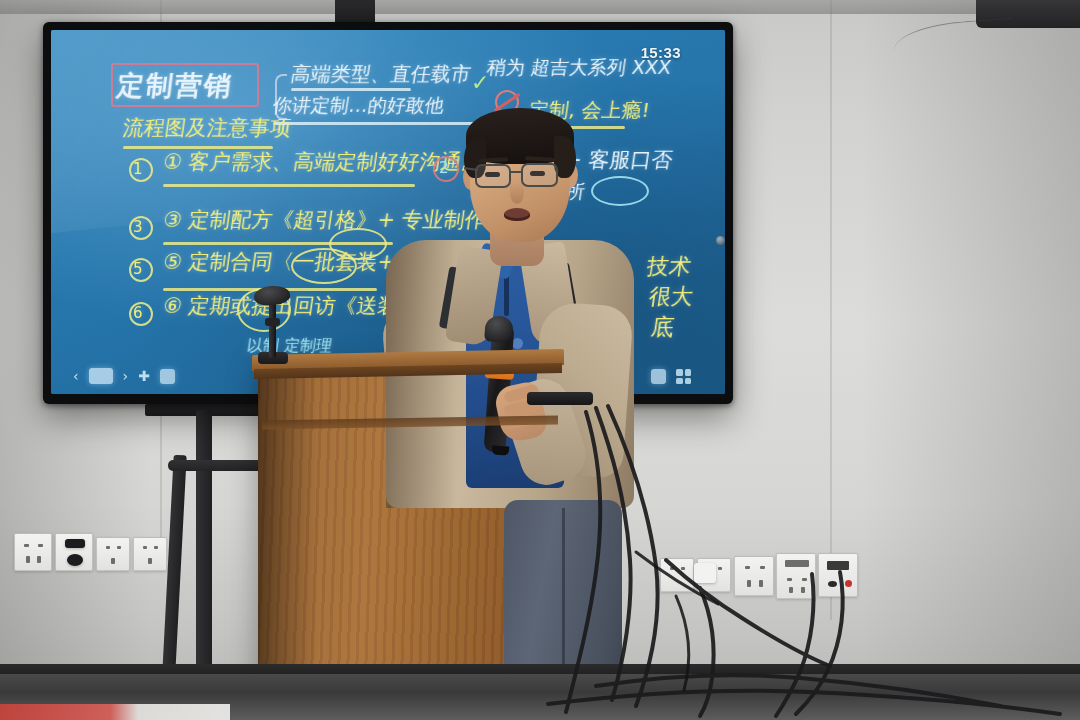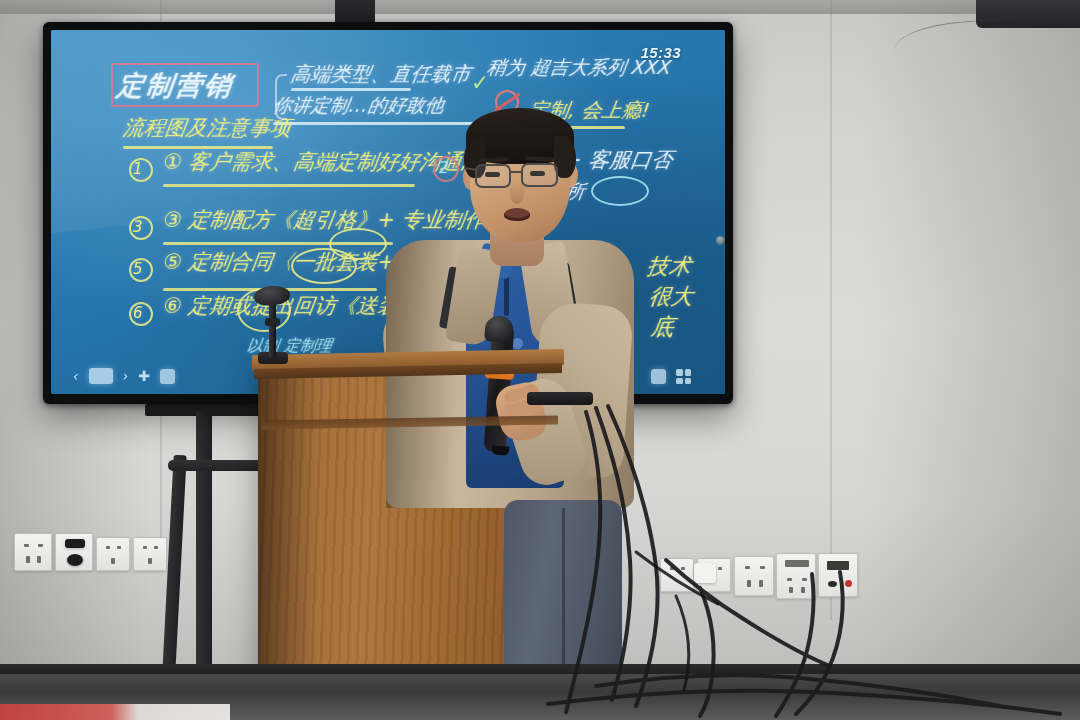--- a/index.html
+++ b/index.html
@@ -70,21 +70,21 @@
 
   
   .tv{
     position:absolute; left:43px; top:22px; width:690px; height:382px;
     background:#0c0d0f;
     border-radius:6px;
     box-shadow: 0 14px 34px rgba(0,0,0,.42), 0 2px 6px rgba(0,0,0,.5);
   }
   .tv-bezel-inner{
     position:absolute; left:8px; top:8px; right:8px; bottom:10px;
-    background:#1a6a9e; border-radius:2px; overflow:hidden;font-style:italic;
+    background:#1a6a9e; border-radius:2px; overflow:hidden;
   }
   .tv-screen{
     position:absolute; inset:0;
     background:
       radial-gradient(ellipse at 28% 22%, rgba(120,185,225,.45), rgba(0,0,0,0) 55%),
       radial-gradient(ellipse at 80% 75%, rgba(20,70,110,.55), rgba(0,0,0,0) 60%),
       linear-gradient(160deg,#2f86bd 0%, #2a7cb3 25%, #2472a8 55%, #1f6798 80%, #1b5c8a 100%);
   }
   .screen-glare{
     position:absolute; left:-6%; top:-10%; width:70%; height:60%;

